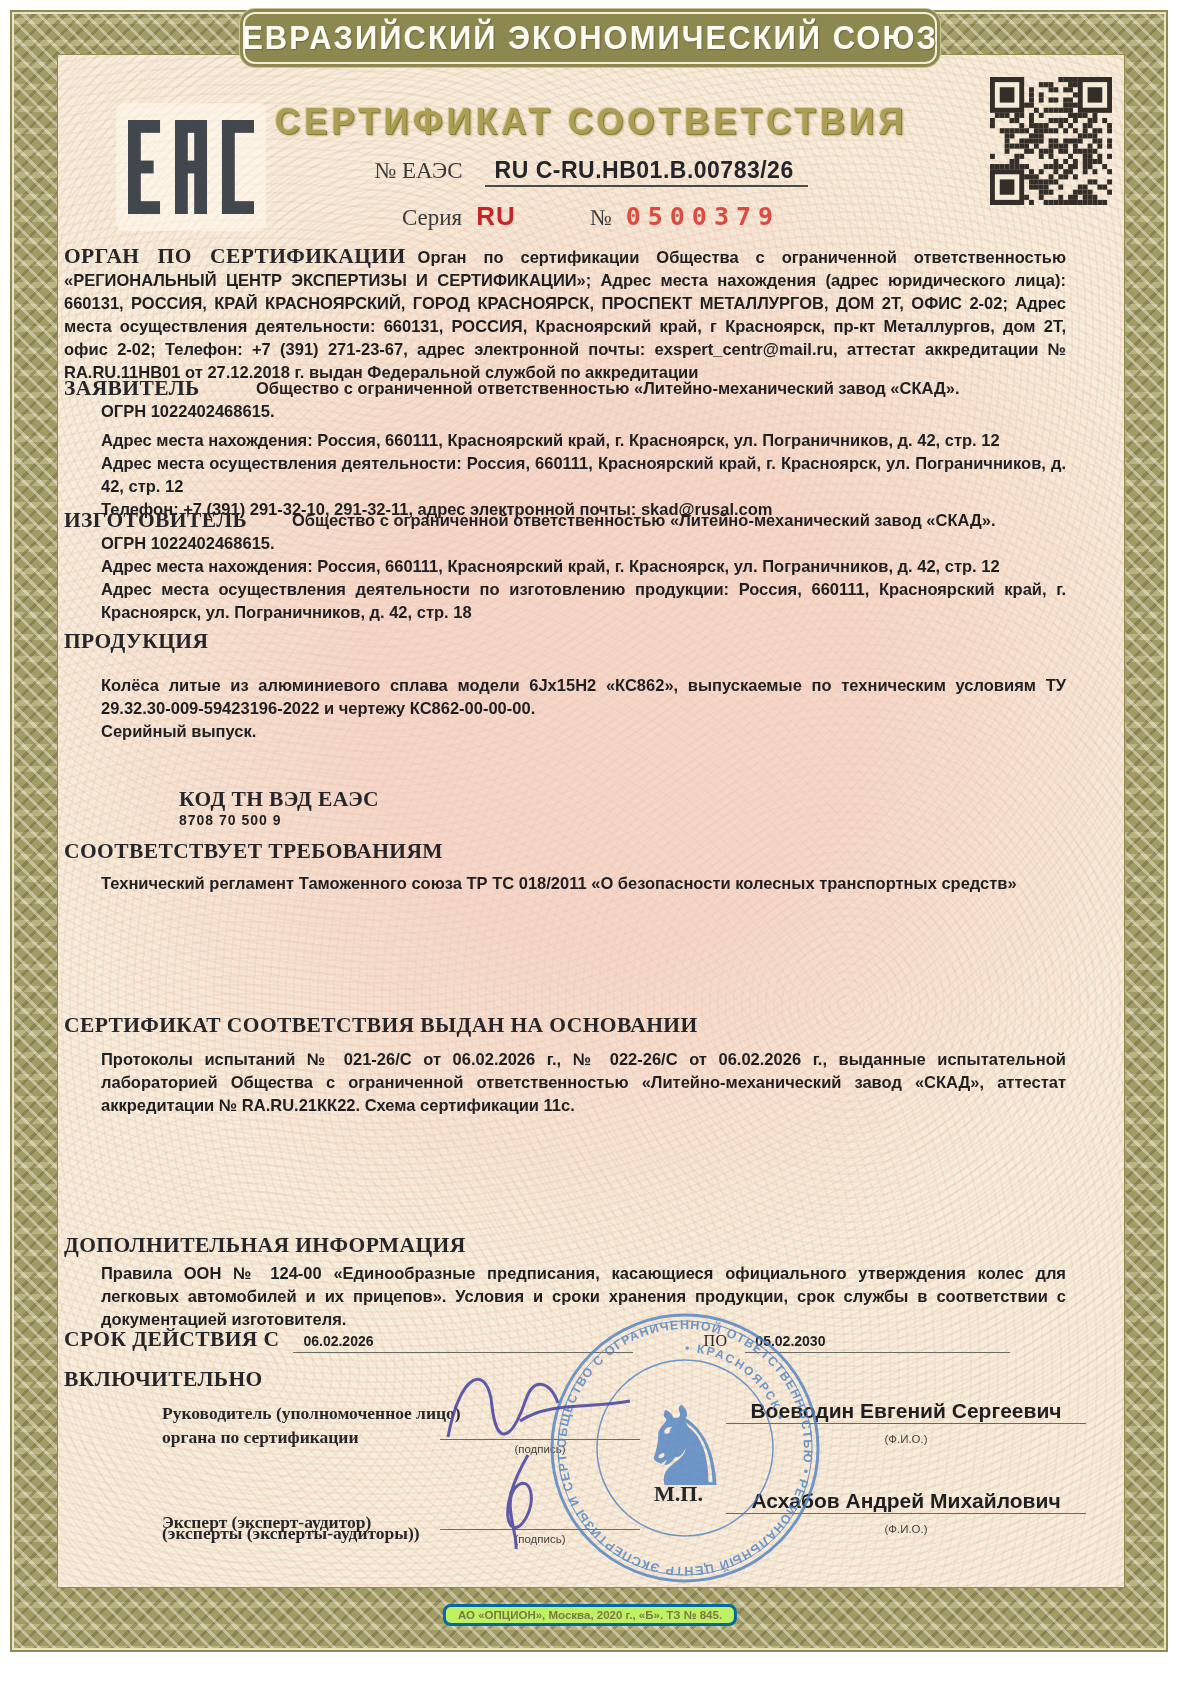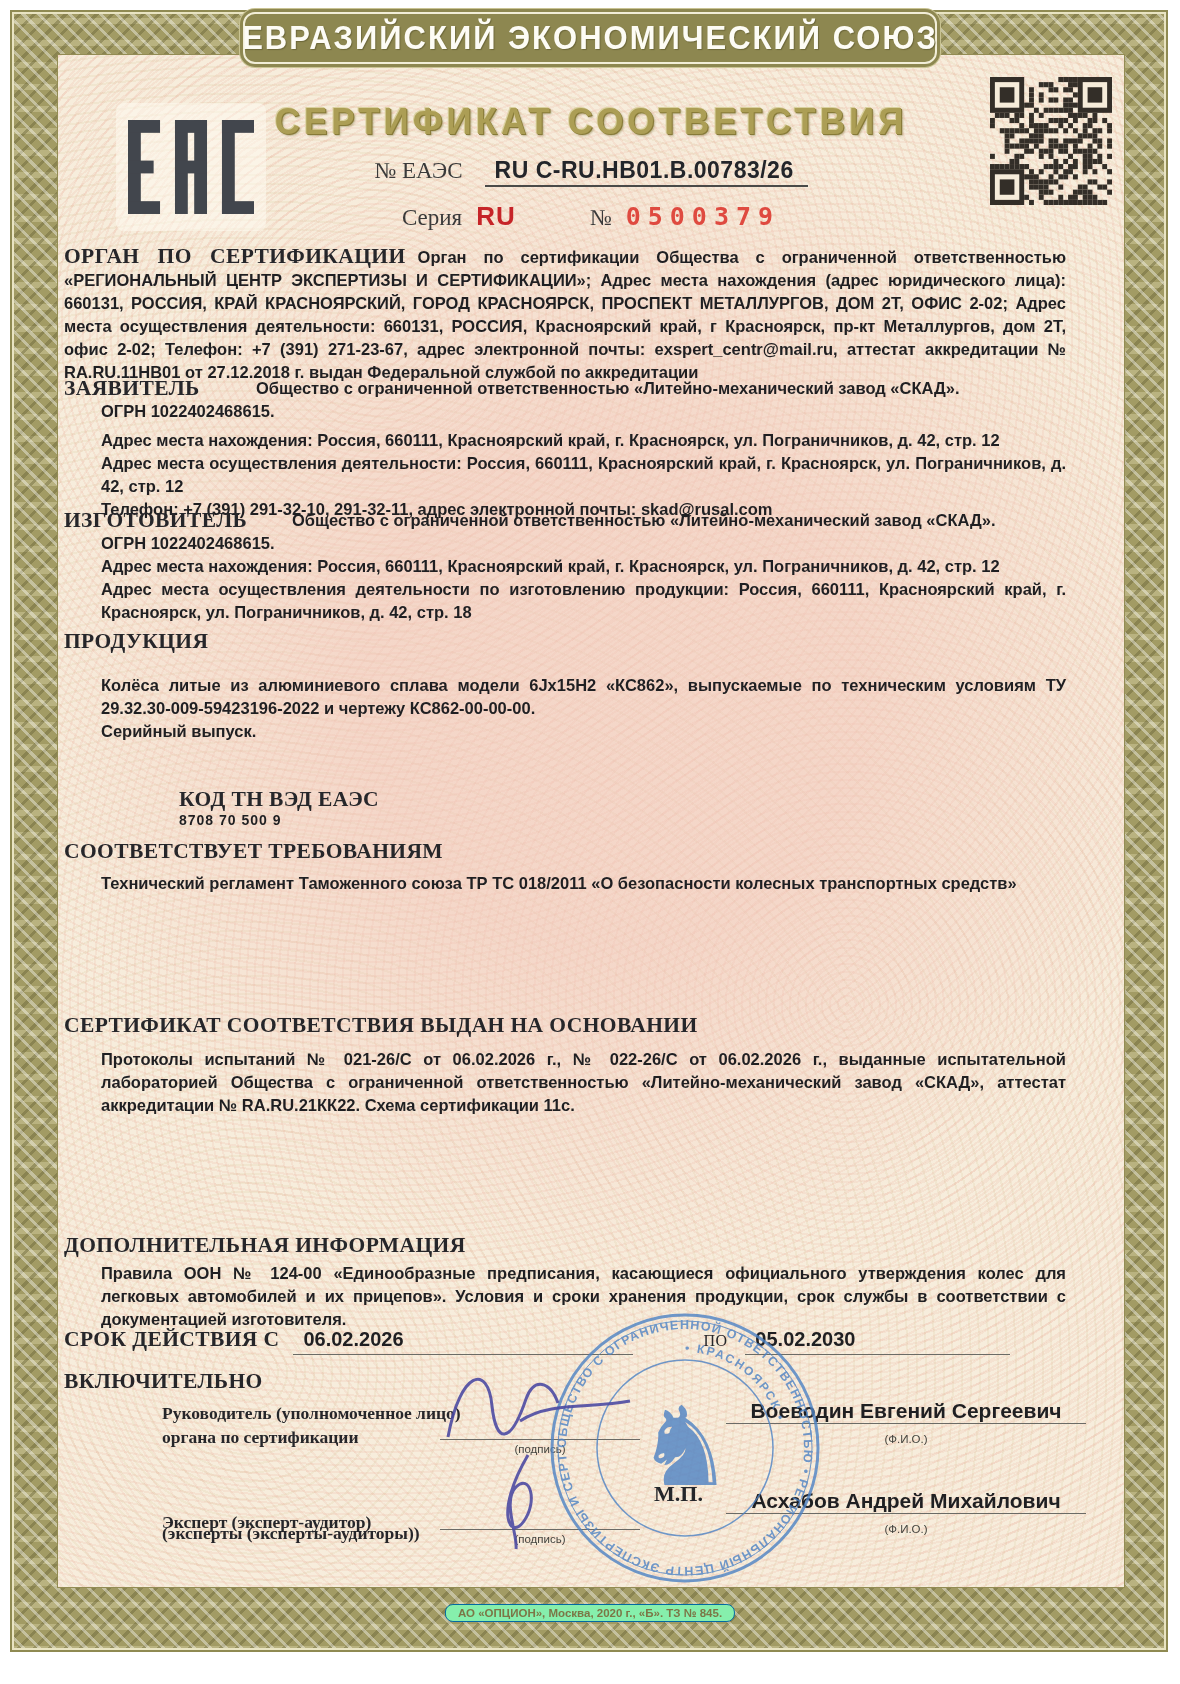--- a/index.html
+++ b/index.html
@@ -52,40 +52,40 @@
   .sec{position:absolute;left:6px;width:1002px;}
   .h{font-family:"Liberation Serif",serif;font-weight:bold;font-size:21.5px;color:#26262a;letter-spacing:.4px;}
   .b,.bline{font-weight:bold;font-size:16.5px;color:#1f1f22;line-height:23px;}
   .just{text-align:justify;}
   p{margin:0;}
   .ind{padding-left:37px;}
   .hd{display:inline-block;vertical-align:top;}
   .code-row{display:flex;align-items:baseline;flex-direction:column;}
   .code-val{font-weight:bold;font-size:14px;color:#1f1f22;margin-left:115px;letter-spacing:1px;}
   .validity{display:flex;align-items:baseline;}
-  .vdate{font-weight:bold;font-size:20px;color:#1f1f22;border-bottom:1.5px solid #6b6b66;
+  .vdate{font-weight:bold;font-size:14px;color:#1f1f22;border-bottom:1.5px solid #6b6b66;
          padding:0 0 3px 10px;}
   .v1{width:330px;} .v2{width:255px;}
   .vto{font-family:"Liberation Serif",serif;font-weight:normal;font-size:16px;margin:0 18px 0 70px;}
   .incl{margin-top:14px;}
   
   .sig-label{position:absolute;font-family:"Liberation Serif",serif;font-weight:bold;
              font-size:17.5px;color:#26262a;line-height:24px;}
   .sig-line{position:absolute;border-bottom:1px solid #6b6b66;text-align:center;}
   .sig-cap{position:absolute;font-size:11.5px;color:#44443f;text-align:center;}
   .sig-name{position:absolute;font-weight:bold;font-size:21px;color:#1f1f22;text-align:center;
             border-bottom:1px solid #6b6b66;}
   .mp{position:absolute;font-family:"Liberation Serif",serif;font-weight:bold;font-size:22px;
       color:#24262b;z-index:8;}
   .sigsvg{position:absolute;z-index:7;}
   .stamp{position:absolute;left:486px;top:1252px;width:282px;height:282px;opacity:.8;z-index:6;
          pointer-events:none;}
   
   .imprint{position:absolute;top:1604px;left:50%;transform:translateX(-50%);z-index:5;
-           background:#86efac;border:1px solid #0369a1;border-radius:8px;padding:2px 12px;
+           background:#bef264;border:3px solid #0369a1;border-radius:8px;padding:2px 12px;
            font-size:11.5px;font-weight:bold;color:#7c7646;white-space:nowrap;}
 </style>
 </head>
 <body>
 
 <div class="cert">
   <div class="frame"></div>
 
   <div class="banner">
     <span>ЕВРАЗИЙСКИЙ ЭКОНОМИЧЕСКИЙ СОЮЗ</span>

